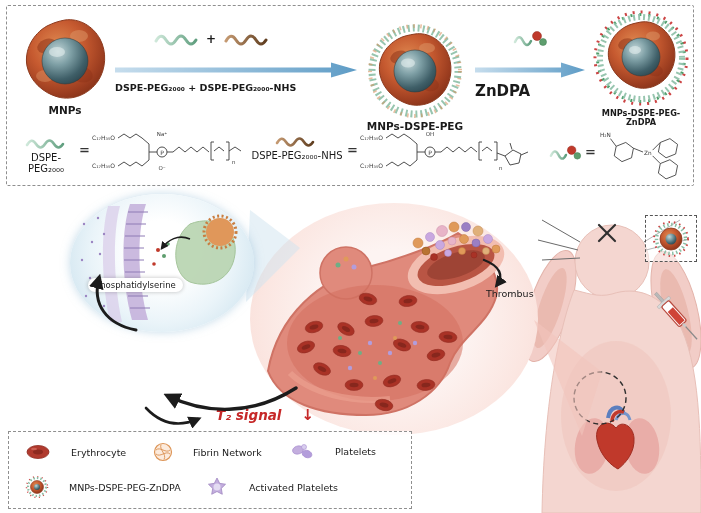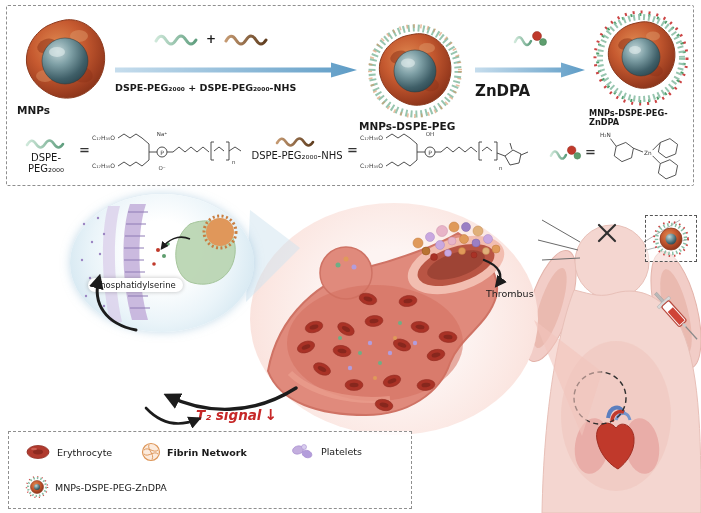--- a/index.html
+++ b/index.html
@@ -3,42 +3,42 @@
 <meta charset="utf-8">
 <style>
   html,body{margin:0;padding:0;background:#fff;}
   .fig{position:relative;width:701px;height:513px;background:#ffffff;overflow:hidden;
        font-family:"DejaVu Sans","Liberation Sans",sans-serif;color:#1a1a1a;}
   .abs{position:absolute;}
   .ctr{text-align:left;}
   .bold{font-weight:bold;}
   
   .synth-box{left:6px;top:5px;width:686px;height:179px;border:1.5px dashed #8f8f8f;border-radius:2px;background:#fff;}
-  .pblock{text-align:left;}
+  .pblock{text-align:center;}
   .pname{font-size:10.5px;font-weight:bold;margin-top:1px;line-height:1.1;}
   .pname.small{font-size:8.2px;}
   .rx-label{font-size:9.5px;font-weight:bold;}
   .struct-name{font-size:10px;font-weight:normal;text-align:center;line-height:1.05;}
   .eq{font-size:13px;font-weight:bold;color:#333;}
   
   .ps-circle{left:70px;top:194px;width:184px;height:138px;border-radius:50%;z-index:2;
     background:radial-gradient(circle at 50% 42%,#ffffff 26%,#eaf4f9 58%,#cfe4ef 88%,#bcd8e8 100%);
     box-shadow:0 0 10px rgba(150,190,215,.55);}
   .ps-pill{left:18px;top:84px;background:#fff;border-radius:9px;padding:2px 7px;font-size:8.5px;
     box-shadow:0 0 4px rgba(0,0,0,.25);white-space:nowrap;}
   .vessel{left:250px;top:203px;width:288px;height:232px;border-radius:50%;z-index:1;
     background:radial-gradient(circle,#fdf4f2 38%,#fbe6e1 72%,#f7d9d2 100%);}
   .thrombus{left:486px;top:288px;font-size:9.5px;z-index:4;}
   .mri-wrap{left:6px;top:324px;width:168px;height:104px;z-index:2;}
   .mri-label{left:20px;top:85px;font-size:12.5px;font-weight:bold;font-style:italic;}
-  .t2{left:196px;top:406px;z-index:4;display:flex;align-items:center;gap:3px;color:#c62828;}
+  .t2{left:216px;top:406px;z-index:4;display:flex;align-items:center;gap:20px;color:#c62828;}
   .t2 .t2txt{font-size:13.5px;font-weight:bold;font-style:italic;}
   .t2 .t2arrow{font-size:15px;font-weight:bold;}
   .legend{left:8px;top:431px;width:402px;height:76px;border:1.5px dashed #8f8f8f;background:rgba(255,255,255,.85);z-index:2;}
-  .li{position:absolute;display:flex;align-items:center;gap:6px;font-size:9.5px;}
+  .li{position:absolute;display:flex;align-items:center;gap:20px;font-size:9.5px;}
   .minibox{left:645px;top:215px;width:50px;height:45px;border:1.5px dashed #555;z-index:3;
     display:flex;align-items:center;justify-content:center;background:rgba(255,255,255,.5);}
   svg{display:block;}
 </style>
 </head>
 <body>
 
 <div class="fig">
 
   <svg width="0" height="0" style="position:absolute">
@@ -452,21 +452,21 @@
 
   <div class="abs legend">
     <div class="li" style="left:16px;top:12px;">
       <svg width="26" height="16" viewBox="0 0 26 16">
         <ellipse cx="13" cy="8" rx="11" ry="6.5" fill="#b03a2e" stroke="#8e2a20" stroke-width=".8"></ellipse>
         <ellipse cx="13" cy="8" rx="5" ry="2.4" fill="#8e2a20"></ellipse>
         <ellipse cx="9" cy="5" rx="3" ry="1.2" fill="#d4695c" opacity=".8"></ellipse>
       </svg>
       <span>Erythrocyte</span>
     </div>
-    <div class="li" style="left:132px;top:10px;font-weight:bold;">
+    <div class="li" style="left:144px;top:10px;">
       <svg width="20" height="20" viewBox="0 0 20 20">
         <circle cx="10" cy="10" r="8.5" fill="#fcebdd" stroke="#dd9557" stroke-width="1.2"></circle>
         <path d="M3 8 C7 4 13 12 17 8 M3 12 C7 16 13 8 17 12 M8 2.5 C6 8 14 12 11 17.5" fill="none" stroke="#d98e4f" stroke-width=".9"></path>
       </svg>
       <span>Fibrin Network</span>
     </div>
     <div class="li" style="left:282px;top:10px;">
       <svg width="24" height="18" viewBox="0 0 24 18">
         <ellipse cx="7" cy="8" rx="5.5" ry="4" fill="#c3aede" stroke="#a98fd0" stroke-width=".7" transform="rotate(-15 7 8)"></ellipse>
         <ellipse cx="16" cy="12" rx="5" ry="3.6" fill="#b39ddb" stroke="#a98fd0" stroke-width=".7" transform="rotate(20 16 12)"></ellipse>
@@ -476,20 +476,27 @@
     </div>
     <div class="li" style="left:16px;top:44px;">
       <svg width="24" height="22" viewBox="0 0 24 22">
         <circle cx="12" cy="11" r="10.5" fill="none" stroke="#cc4444" stroke-width="1.5" stroke-dasharray="1 3.5"></circle>
         <circle cx="12" cy="11" r="9" fill="none" stroke="#8cbfa6" stroke-width="2.2" stroke-dasharray="1.5 2"></circle>
         <circle cx="12" cy="11" r="6.5" fill="url(#gShell)" stroke="#8c3a1e" stroke-width=".6"></circle>
         <circle cx="12" cy="11" r="3" fill="url(#gCore)"></circle>
       </svg>
       <span>MNPs-DSPE-PEG-ZnDPA</span>
     </div>
+    <div class="li" style="left:196px;top:44px;">
+      <svg width="24" height="22" viewBox="0 0 24 22">
+        <polygon points="12,2 14.65,7.36 20.56,8.22 16.28,12.39 17.29,18.28 12,15.5 6.71,18.28 7.72,12.39 3.44,8.22 9.35,7.36" fill="#c3aede" stroke="#9f86c0" stroke-width=".8"></polygon>
+        <circle cx="12" cy="11" r="3.5" fill="#e4dcf3"></circle>
+      </svg>
+      <span>Activated Platelets</span>
+    </div>
   </div>
 
   <svg class="abs" style="left:0;top:0;z-index:5;pointer-events:none;" width="701" height="513" viewBox="0 0 701 513">
     <path d="M136 330 C106 324 92 304 99 278" fill="none" stroke="#1c1c1c" stroke-width="3" stroke-linecap="round" marker-end="url(#ah)"></path>
     <path d="M296 388 C252 416 205 414 168 396" fill="none" stroke="#1c1c1c" stroke-width="3.4" stroke-linecap="round" marker-end="url(#ah)"></path>
     <path d="M146 408 C163 426 182 426 198 419" fill="none" stroke="#1c1c1c" stroke-width="2.6" stroke-linecap="round" marker-end="url(#ah)"></path>
     <path d="M484 260 C500 266 504 276 497 285" fill="none" stroke="#1c1c1c" stroke-width="2.4" stroke-linecap="round" marker-end="url(#ah)"></path>
   </svg>
 
 </div>

